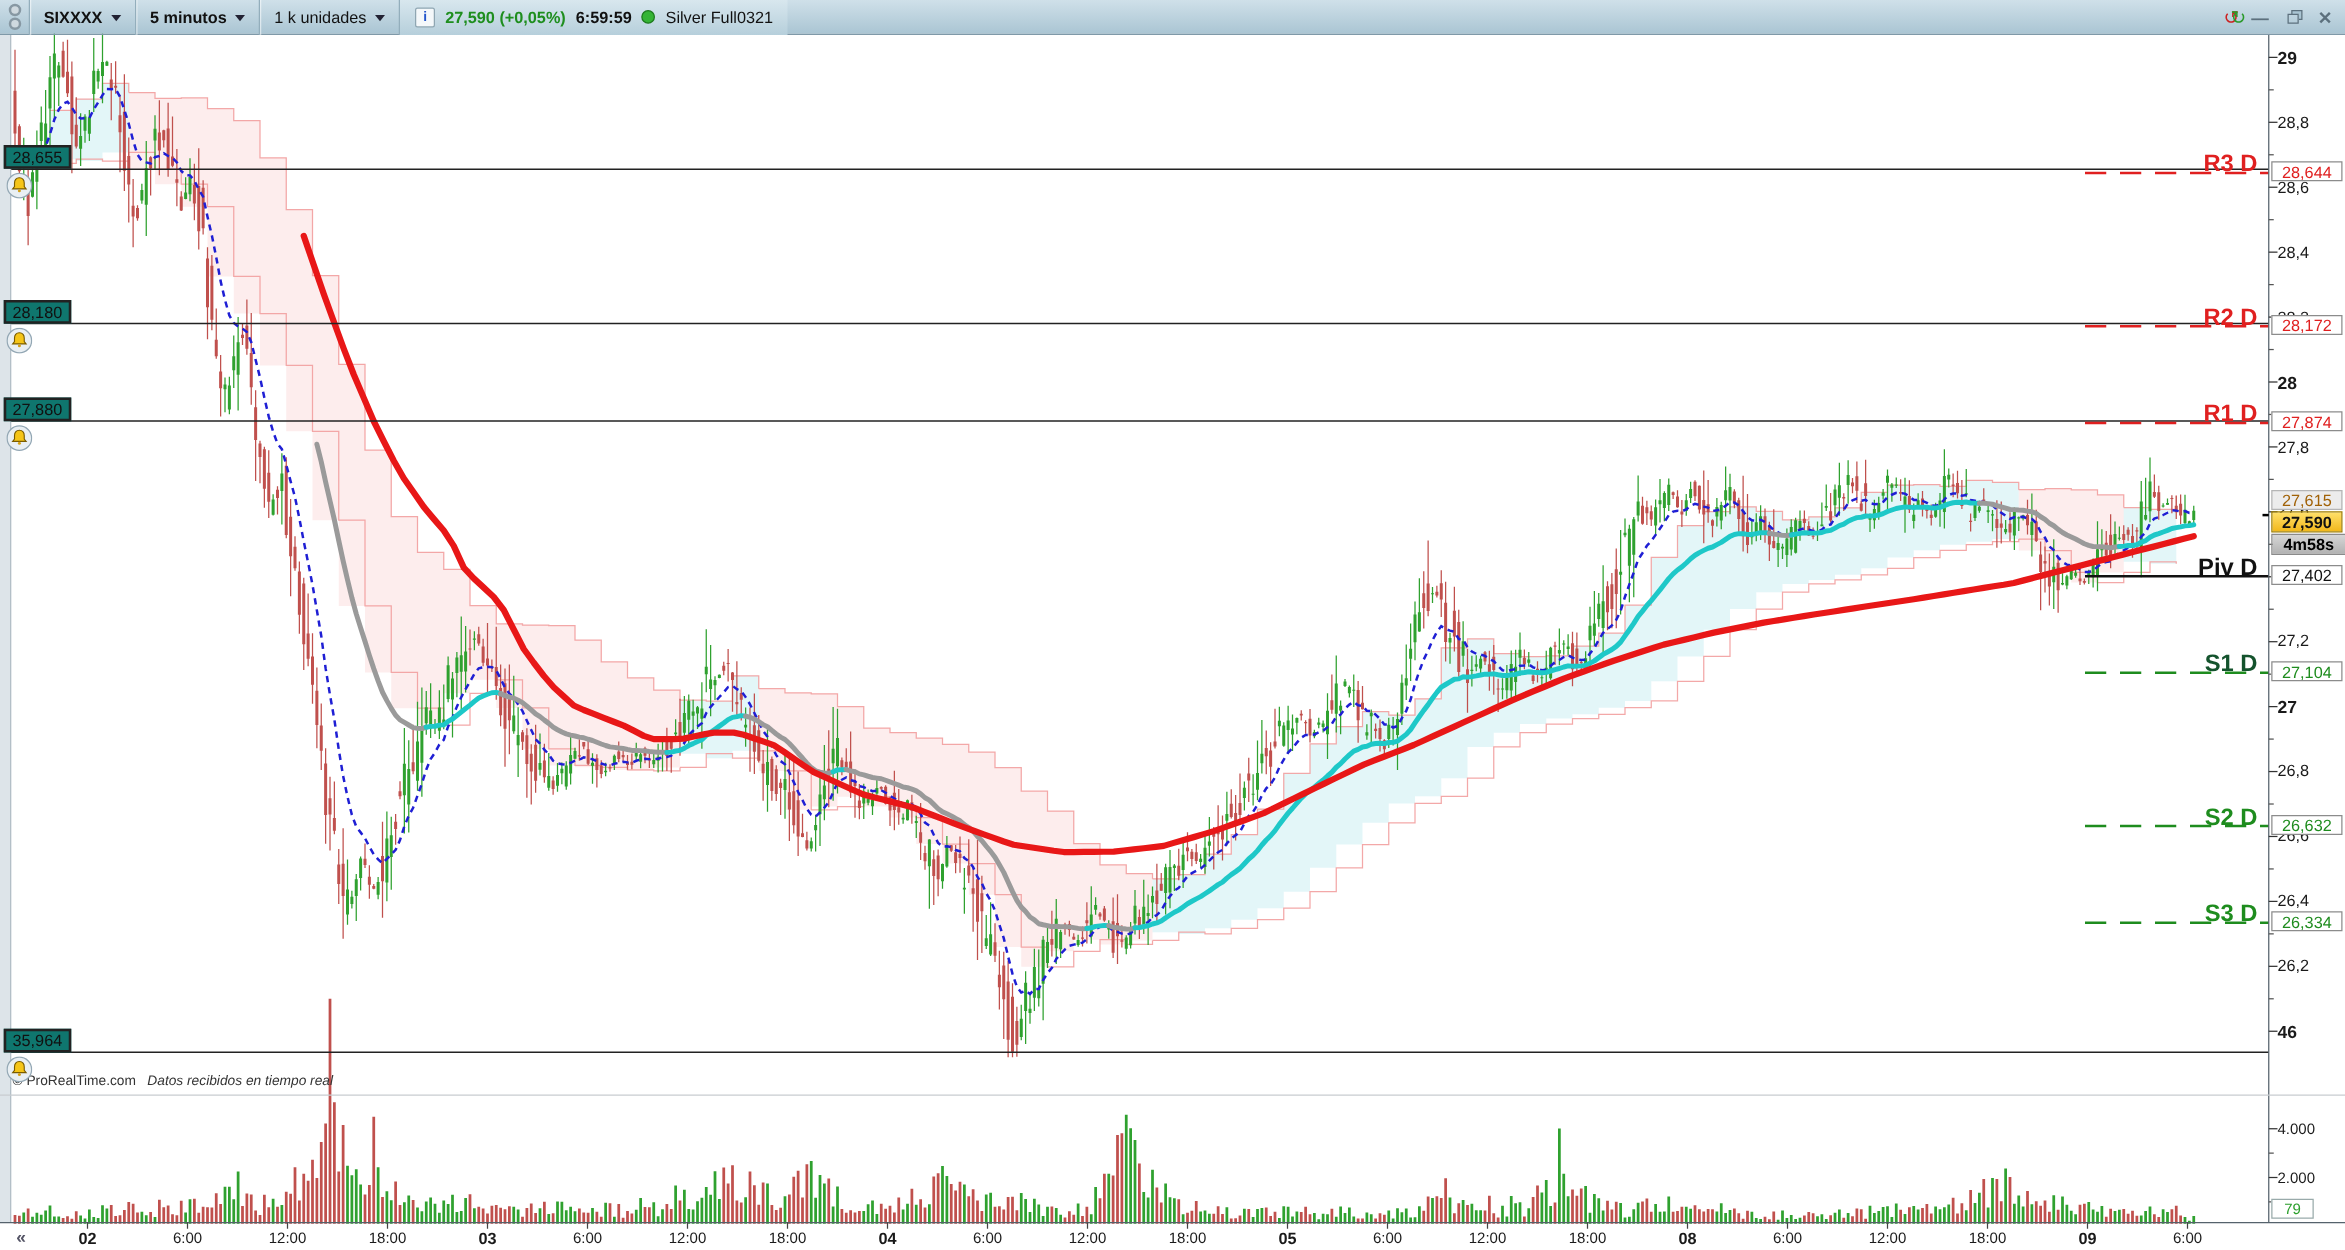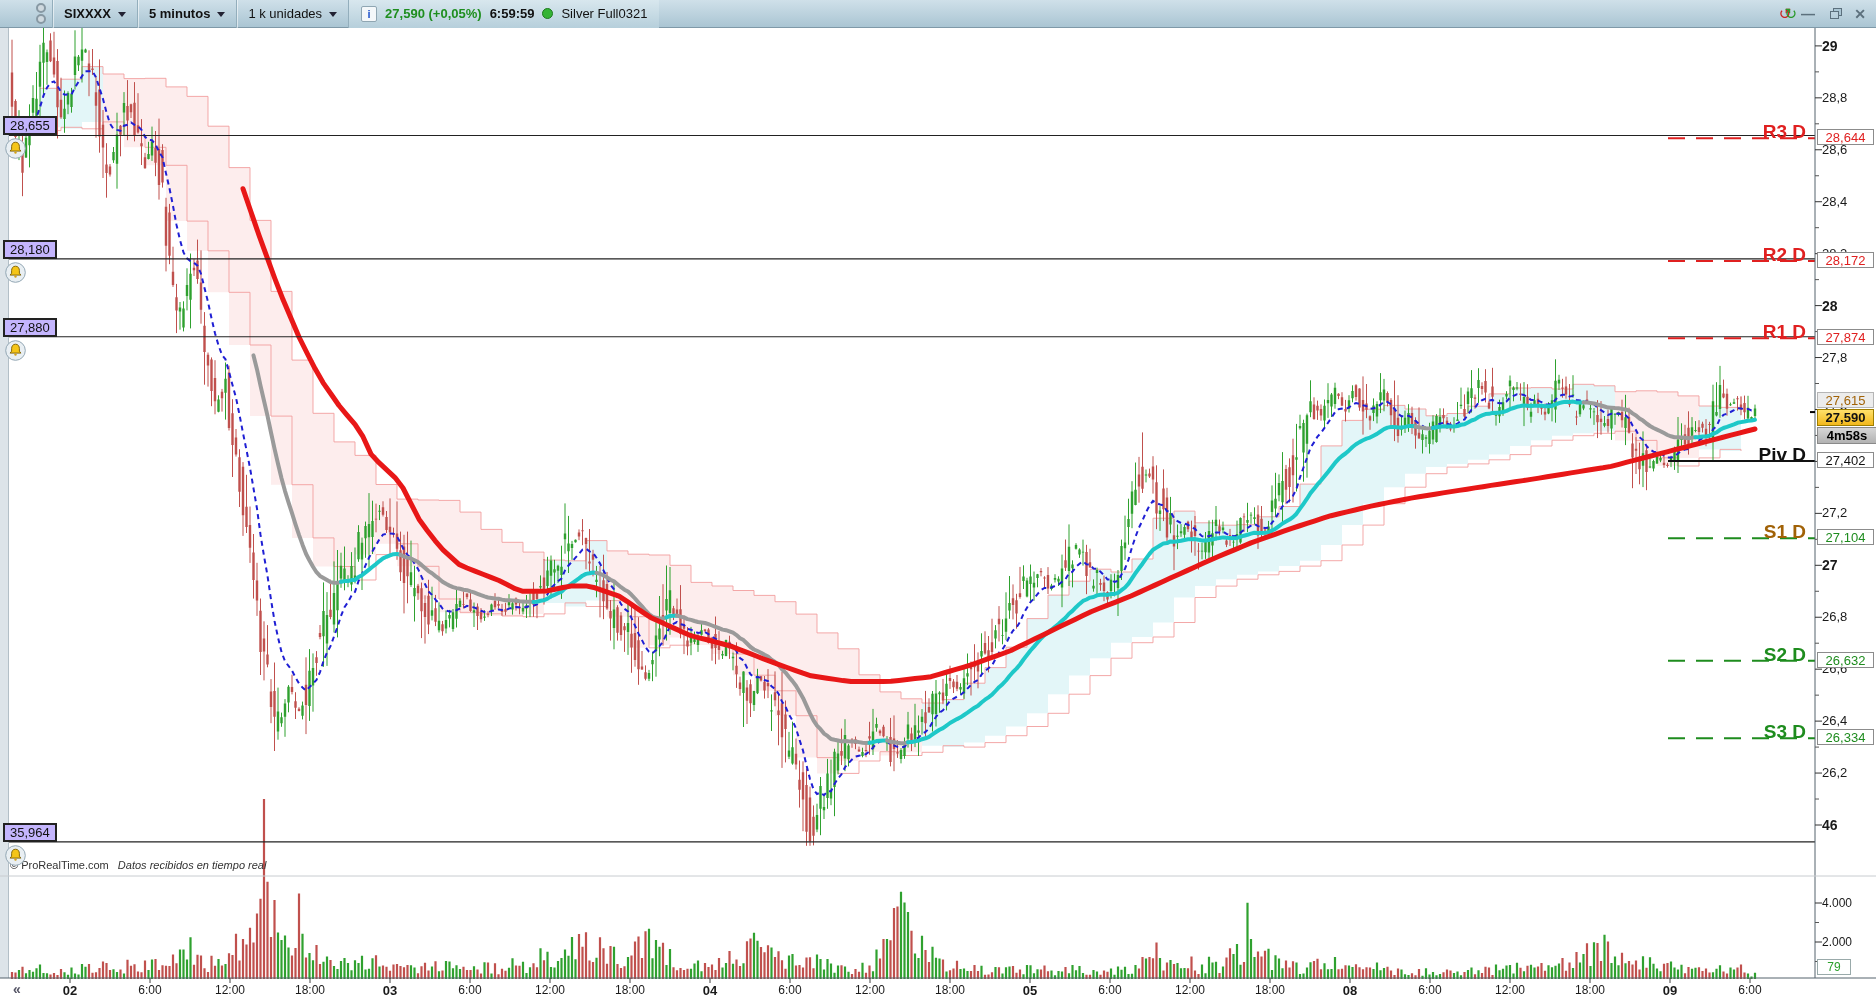--- a/index.html
+++ b/index.html
@@ -4,21 +4,21 @@
 <style>
   * { margin:0; padding:0; box-sizing:border-box; }
   html,body { width:1876px; height:1000px; overflow:hidden; background:#fff;
               font-family:"Liberation Sans", sans-serif; }
   #app { position:relative; width:1876px; height:1000px; }
 
   
   #toolbar { position:absolute; top:0; left:0; width:1876px; height:28px;
     background:linear-gradient(#cfe0e9,#aac5d3);
     border-bottom:1px solid #7f99a8; display:flex; align-items:center;
-    font-size:13px; color:#111; z-index:40;padding-left:29px; }
+    font-size:13px; color:#111; z-index:40; }
   .tb-rings { width:24px; height:28px; display:flex; flex-direction:column;
     align-items:center; justify-content:center; gap:1px; border-right:1px solid #93aebc; }
   .ring { width:10px; height:10px; border:2px solid #8798a3; border-radius:50%;
     background:#cfd9df; }
   .tb-btn { height:28px; display:flex; align-items:center; gap:7px; padding:0 11px;
     border-right:1px solid #93aebc; box-shadow:inset 1px 0 rgba(255,255,255,.55);
     cursor:pointer; white-space:nowrap; }
   .tb-btn b { font-weight:bold; }
   .caret { width:0; height:0; border-left:4px solid transparent;
     border-right:4px solid transparent; border-top:5px solid #223; margin-top:1px; }
@@ -45,21 +45,21 @@
   #chart-svg { position:absolute; left:0; top:0; z-index:3; }
 
   .y-tick { position:absolute; left:1822px; width:52px; font-size:13px; color:#1a1a1a;
     z-index:5; }
   .y-tick.bold { font-weight:bold; font-size:14px; }
   .px-box { position:absolute; left:1817px; width:57px; height:16px; background:#fff;
     border:1px solid #8c8c8c; font-size:13px; display:flex; align-items:center;
     justify-content:center; z-index:6; }
   .pivot-lbl { position:absolute; right:70px; font-size:19px; font-weight:bold;
     z-index:5; text-align:right; }
-  .alarm-box { position:absolute; left:3px; background:#c4b5fd; border:2px solid #222;
+  .alarm-box { position:absolute; left:3px; background:#0f766e; border:2px solid #222;
     font-size:13px; color:#111; padding:0 5px; height:19px; line-height:16px;
     z-index:7; cursor:ns-resize; }
   .bell { position:absolute; left:5px; z-index:7; cursor:pointer; }
   .x-lbl { position:absolute; top:983px; transform:translateX(-50%); font-size:12px;
     color:#1a1a1a; z-index:5; white-space:nowrap; }
   .x-lbl.day { font-weight:bold; font-size:13px; }
   #scroll-left { position:absolute; left:9px; top:981px; font-size:14px; font-weight:bold;
     color:#556; z-index:6; cursor:pointer; padding:0 4px; }
   #footer { position:absolute; left:10px; top:859px; font-size:11px; color:#333;
     z-index:5; }
@@ -269,21 +269,21 @@
           <circle cx="10.5" cy="14.6" r="1.2" fill="#d4a017"></circle>
         </svg></div>
       <div class="pivot-lbl" style="top:121px;color:#e02020">R3 D</div>
       <div class="px-box" style="top:129px;color:#e02020">28,644</div>
       <div class="pivot-lbl" style="top:244px;color:#e02020">R2 D</div>
       <div class="px-box" style="top:252px;color:#e02020">28,172</div>
       <div class="pivot-lbl" style="top:321px;color:#e02020">R1 D</div>
       <div class="px-box" style="top:329px;color:#e02020">27,874</div>
       <div class="pivot-lbl" style="top:444px;color:#111111">Piv D</div>
       <div class="px-box" style="top:452px;color:#111111">27,402</div>
-      <div class="pivot-lbl" style="top:521px;color:#a16207">S1 D</div>
+      <div class="pivot-lbl" style="top:521px;color:#14532d">S1 D</div>
       <div class="px-box" style="top:529px;color:#1e8c1e">27,104</div>
       <div class="pivot-lbl" style="top:644px;color:#1e8c1e">S2 D</div>
       <div class="px-box" style="top:652px;color:#1e8c1e">26,632</div>
       <div class="pivot-lbl" style="top:721px;color:#1e8c1e">S3 D</div>
       <div class="px-box" style="top:729px;color:#1e8c1e">26,334</div>
       <div class="y-tick bold" style="top:38px">29</div>
       <div class="y-tick" style="top:90px">28,8</div>
       <div class="y-tick" style="top:142px">28,6</div>
       <div class="y-tick" style="top:194px">28,4</div>
       <div class="y-tick" style="top:246px">28,2</div>

